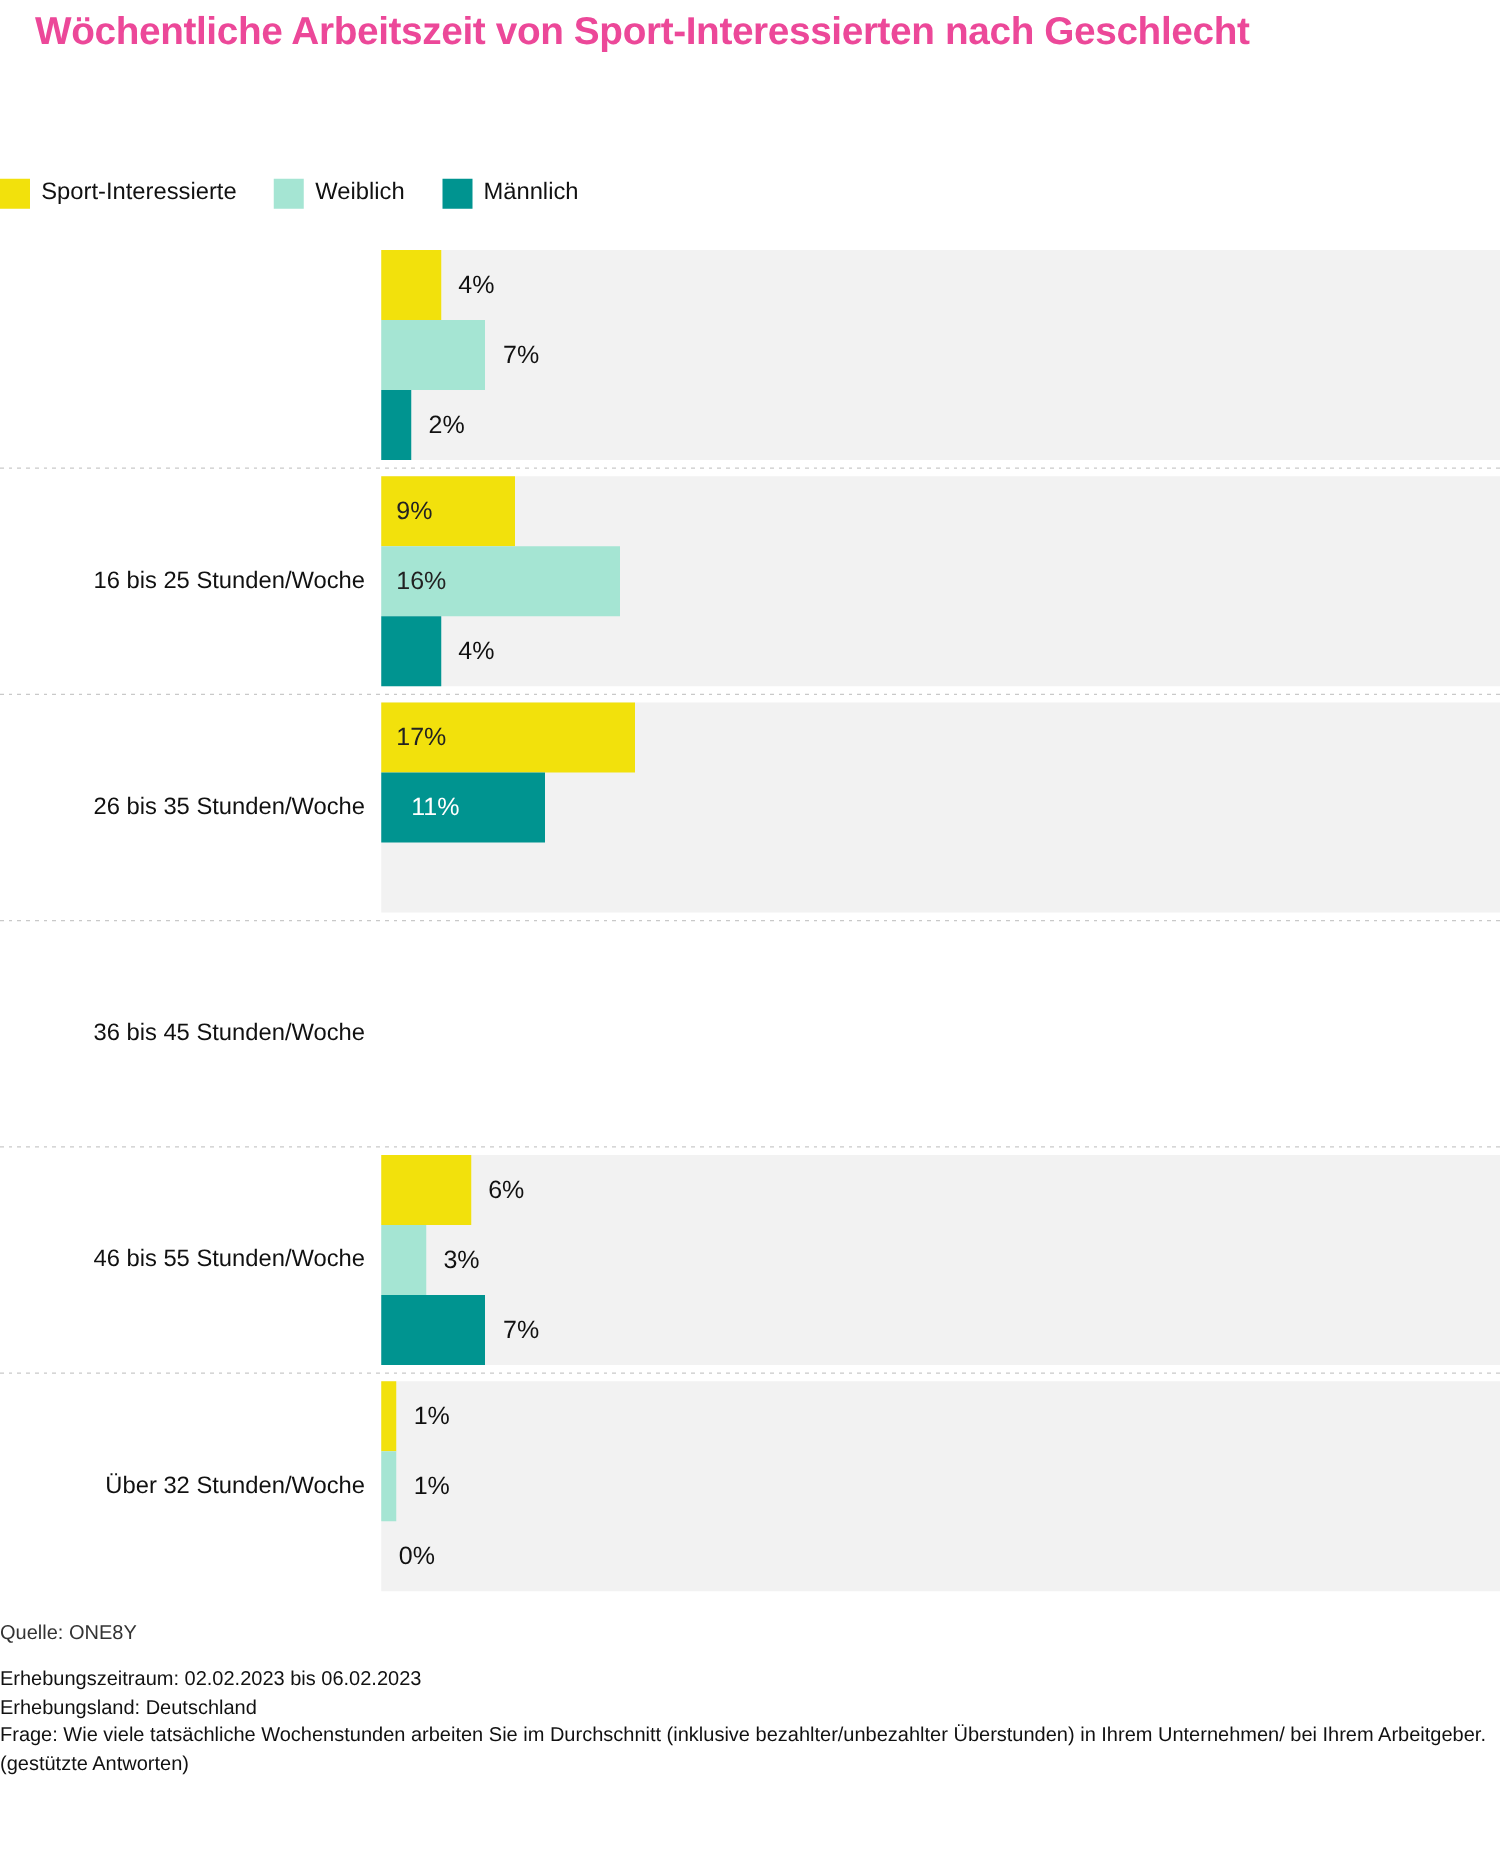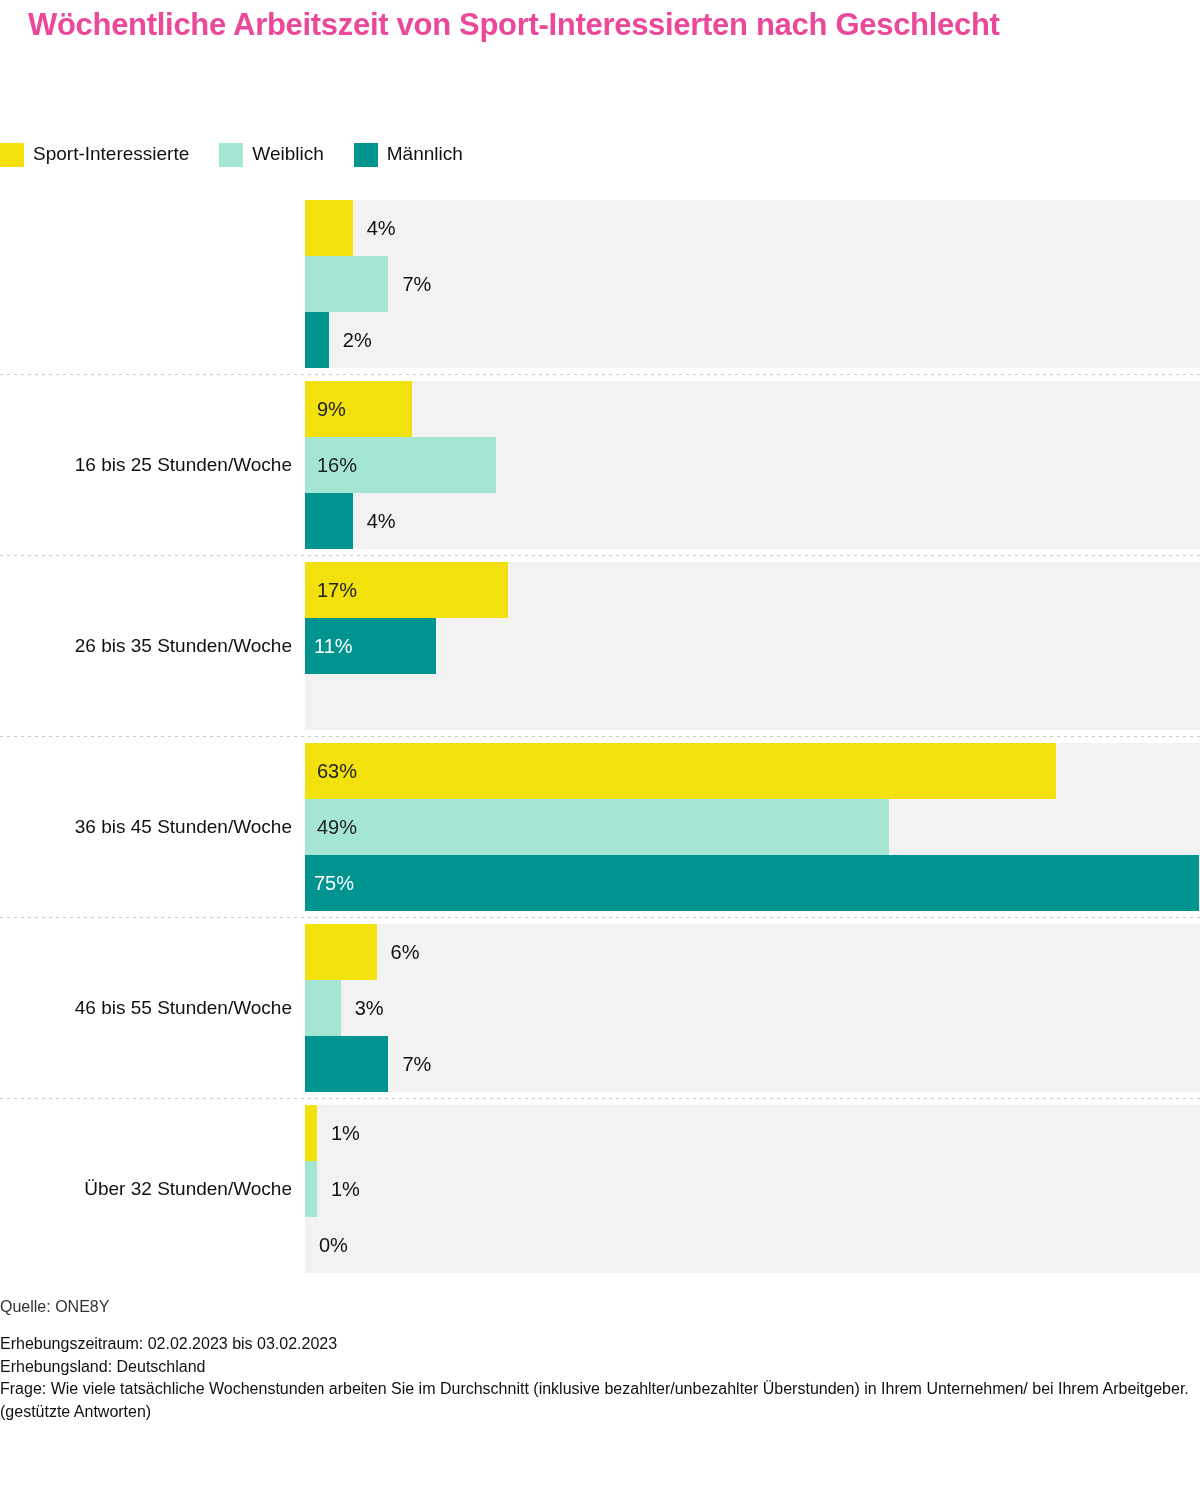--- a/index.html
+++ b/index.html
@@ -102,21 +102,21 @@
   .bar-value {
     position: absolute;
     top: 0;
     height: 56px;
     display: flex;
     align-items: center;
     font-size: 20px;
     white-space: nowrap;
   }
   .bar-value.inside  { color: #222222; padding-left: 12px; }
-  .bar-value.inside-light { color: #ffffff; padding-left: 9px; }
+  .bar-value.inside-light { color: #ffffff; padding-left: 24px; }
   .bar-value.outside { color: #111111; padding-left: 14px; }
 
   
   .footer {
     position: absolute;
     left: 0; top: 1298px;
     width: 1200px;
   }
   .source {
     font-size: 16px;
@@ -198,34 +198,20 @@
           </div>
           <div class="bar-row">
             <div class="bar" style="width: 131.12px; background: rgb(0, 148, 144);"></div>
             <div class="bar-value inside-light" style="left: 0px;">11%</div>
           </div>
         </div>
       </div>
       <div class="group-sep"></div>
       <div class="group">
         <div class="cat-label">36 bis 45 Stunden/Woche</div>
-        <div class="plot">
-          <div class="bar-row">
-            <div class="bar" style="width: 750.96px; background: rgb(242, 225, 12);"></div>
-            <div class="bar-value inside" style="left: 0px;">63%</div>
-          </div>
-          <div class="bar-row">
-            <div class="bar" style="width: 584.08px; background: rgb(165, 229, 211);"></div>
-            <div class="bar-value inside" style="left: 0px;">49%</div>
-          </div>
-          <div class="bar-row">
-            <div class="bar" style="width: 894px; background: rgb(0, 148, 144);"></div>
-            <div class="bar-value inside-light" style="left: 0px;">75%</div>
-          </div>
-        </div>
       </div>
       <div class="group-sep"></div>
       <div class="group">
         <div class="cat-label">46 bis 55 Stunden/Woche</div>
         <div class="plot">
           <div class="bar-row">
             <div class="bar" style="width: 71.52px; background: rgb(242, 225, 12);"></div>
             <div class="bar-value outside" style="left: 71.52px;">6%</div>
           </div>
           <div class="bar-row">
@@ -252,18 +238,18 @@
           </div>
           <div class="bar-row">
             <div class="bar-value outside" style="left: 0px;">0%</div>
           </div>
         </div>
       </div>
     </div>
 
   <div class="footer">
     <div class="source">Quelle: ONE8Y</div>
-    <div class="note-line">Erhebungszeitraum: 02.02.2023 bis 03.02.2023</div>
+    <div class="note-line">Erhebungszeitraum: 02.02.2023 bis 06.02.2023</div>
     <div class="note-line">Erhebungsland: Deutschland</div>
     <div class="note-line note-wrap">Frage: Wie viele tatsächliche Wochenstunden arbeiten Sie im Durchschnitt (inklusive bezahlter/unbezahlter Überstunden) in Ihrem Unternehmen/ bei Ihrem Arbeitgeber. (gestützte Antworten)</div>
   </div>
 
 </div>
 
 </body></html>

